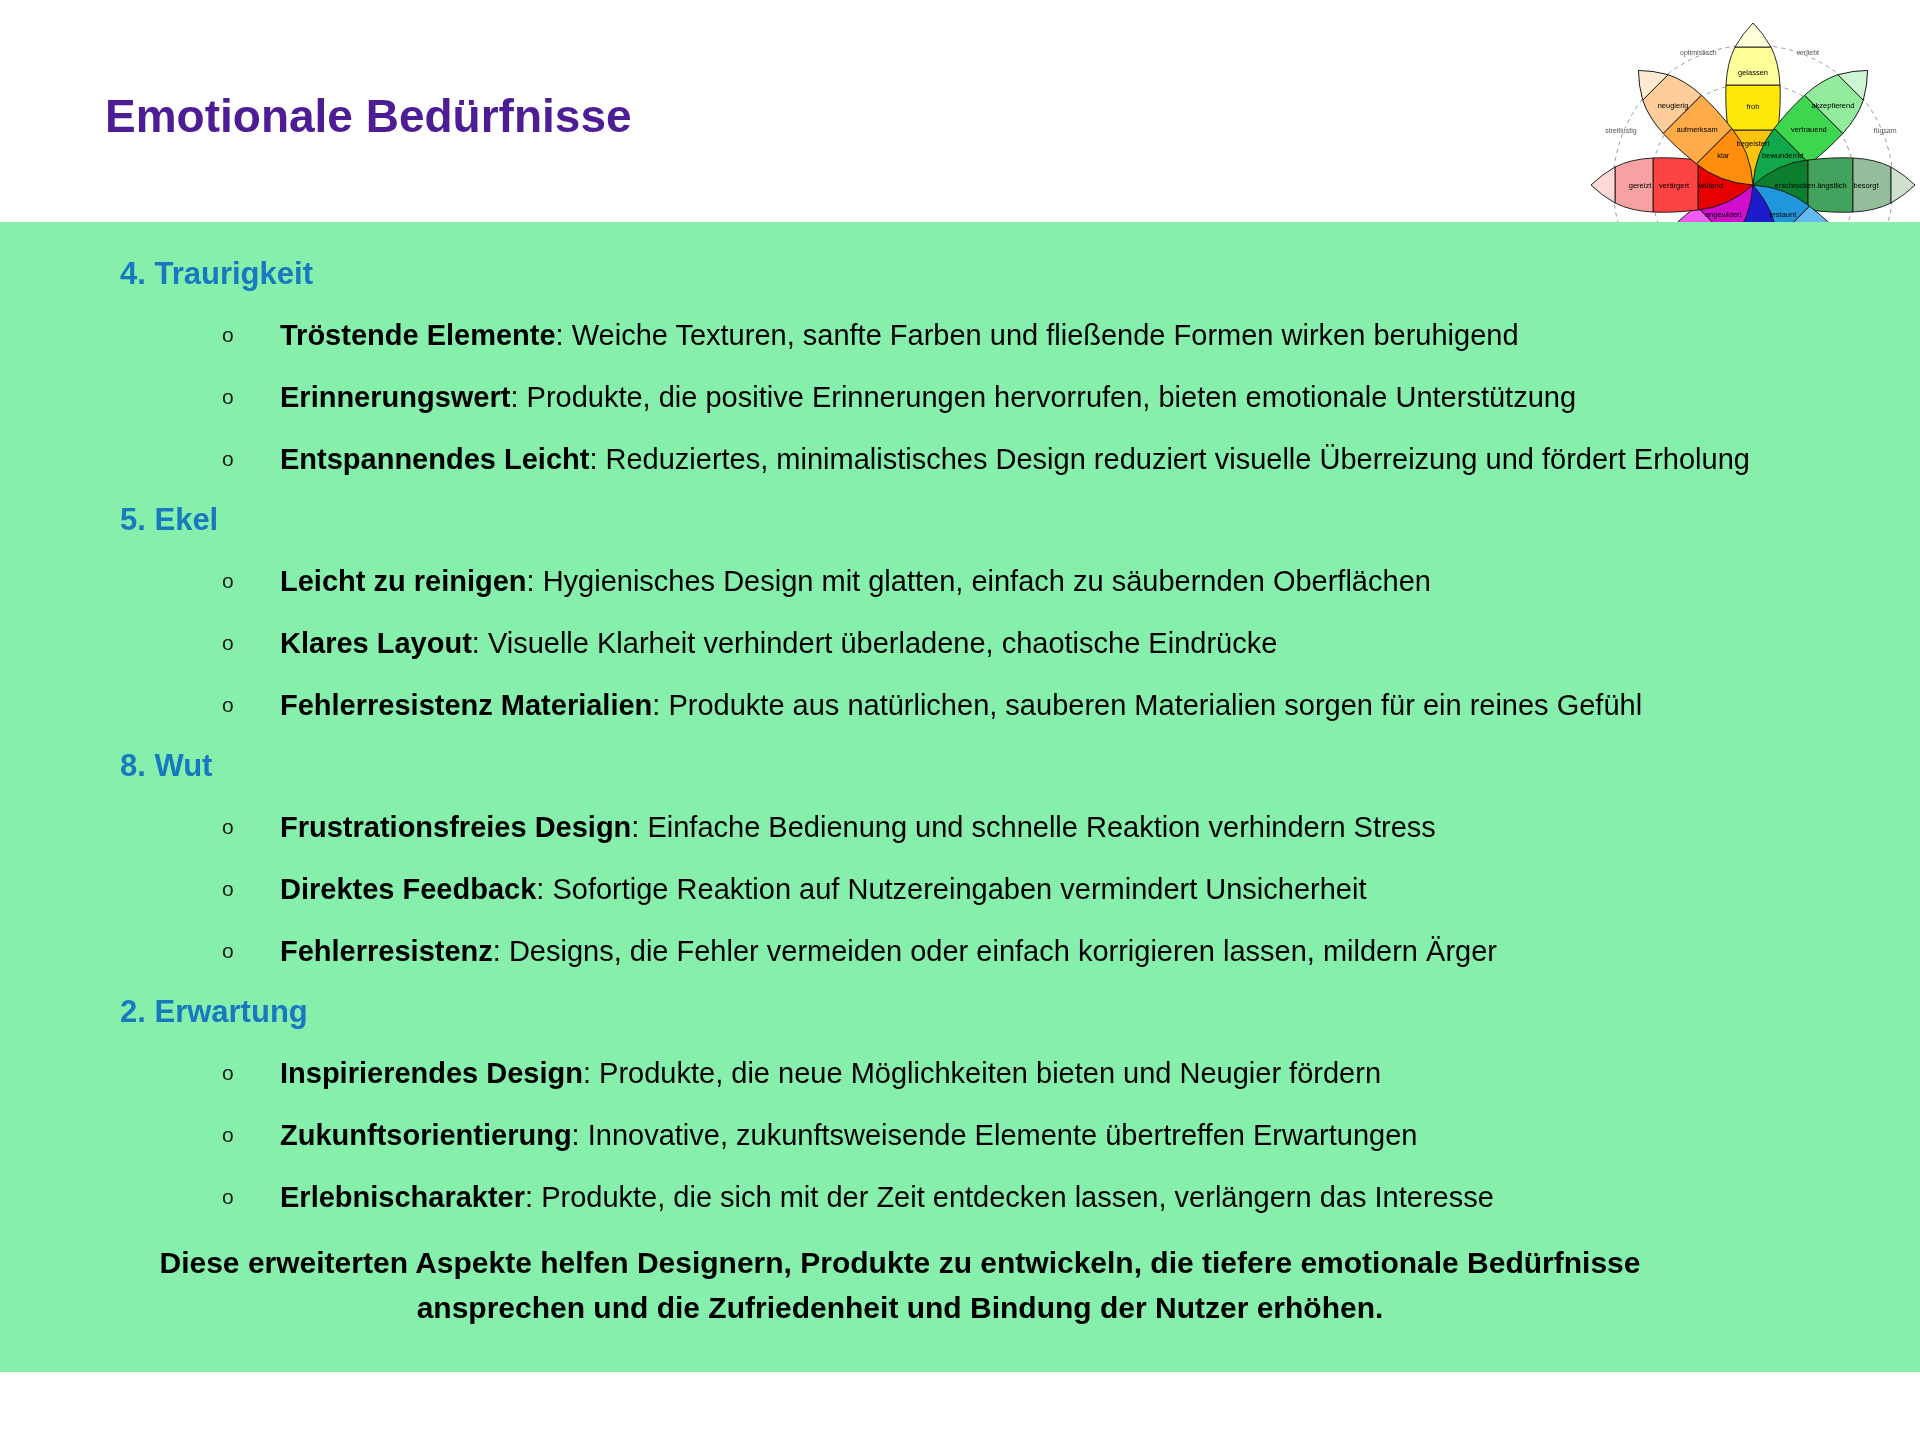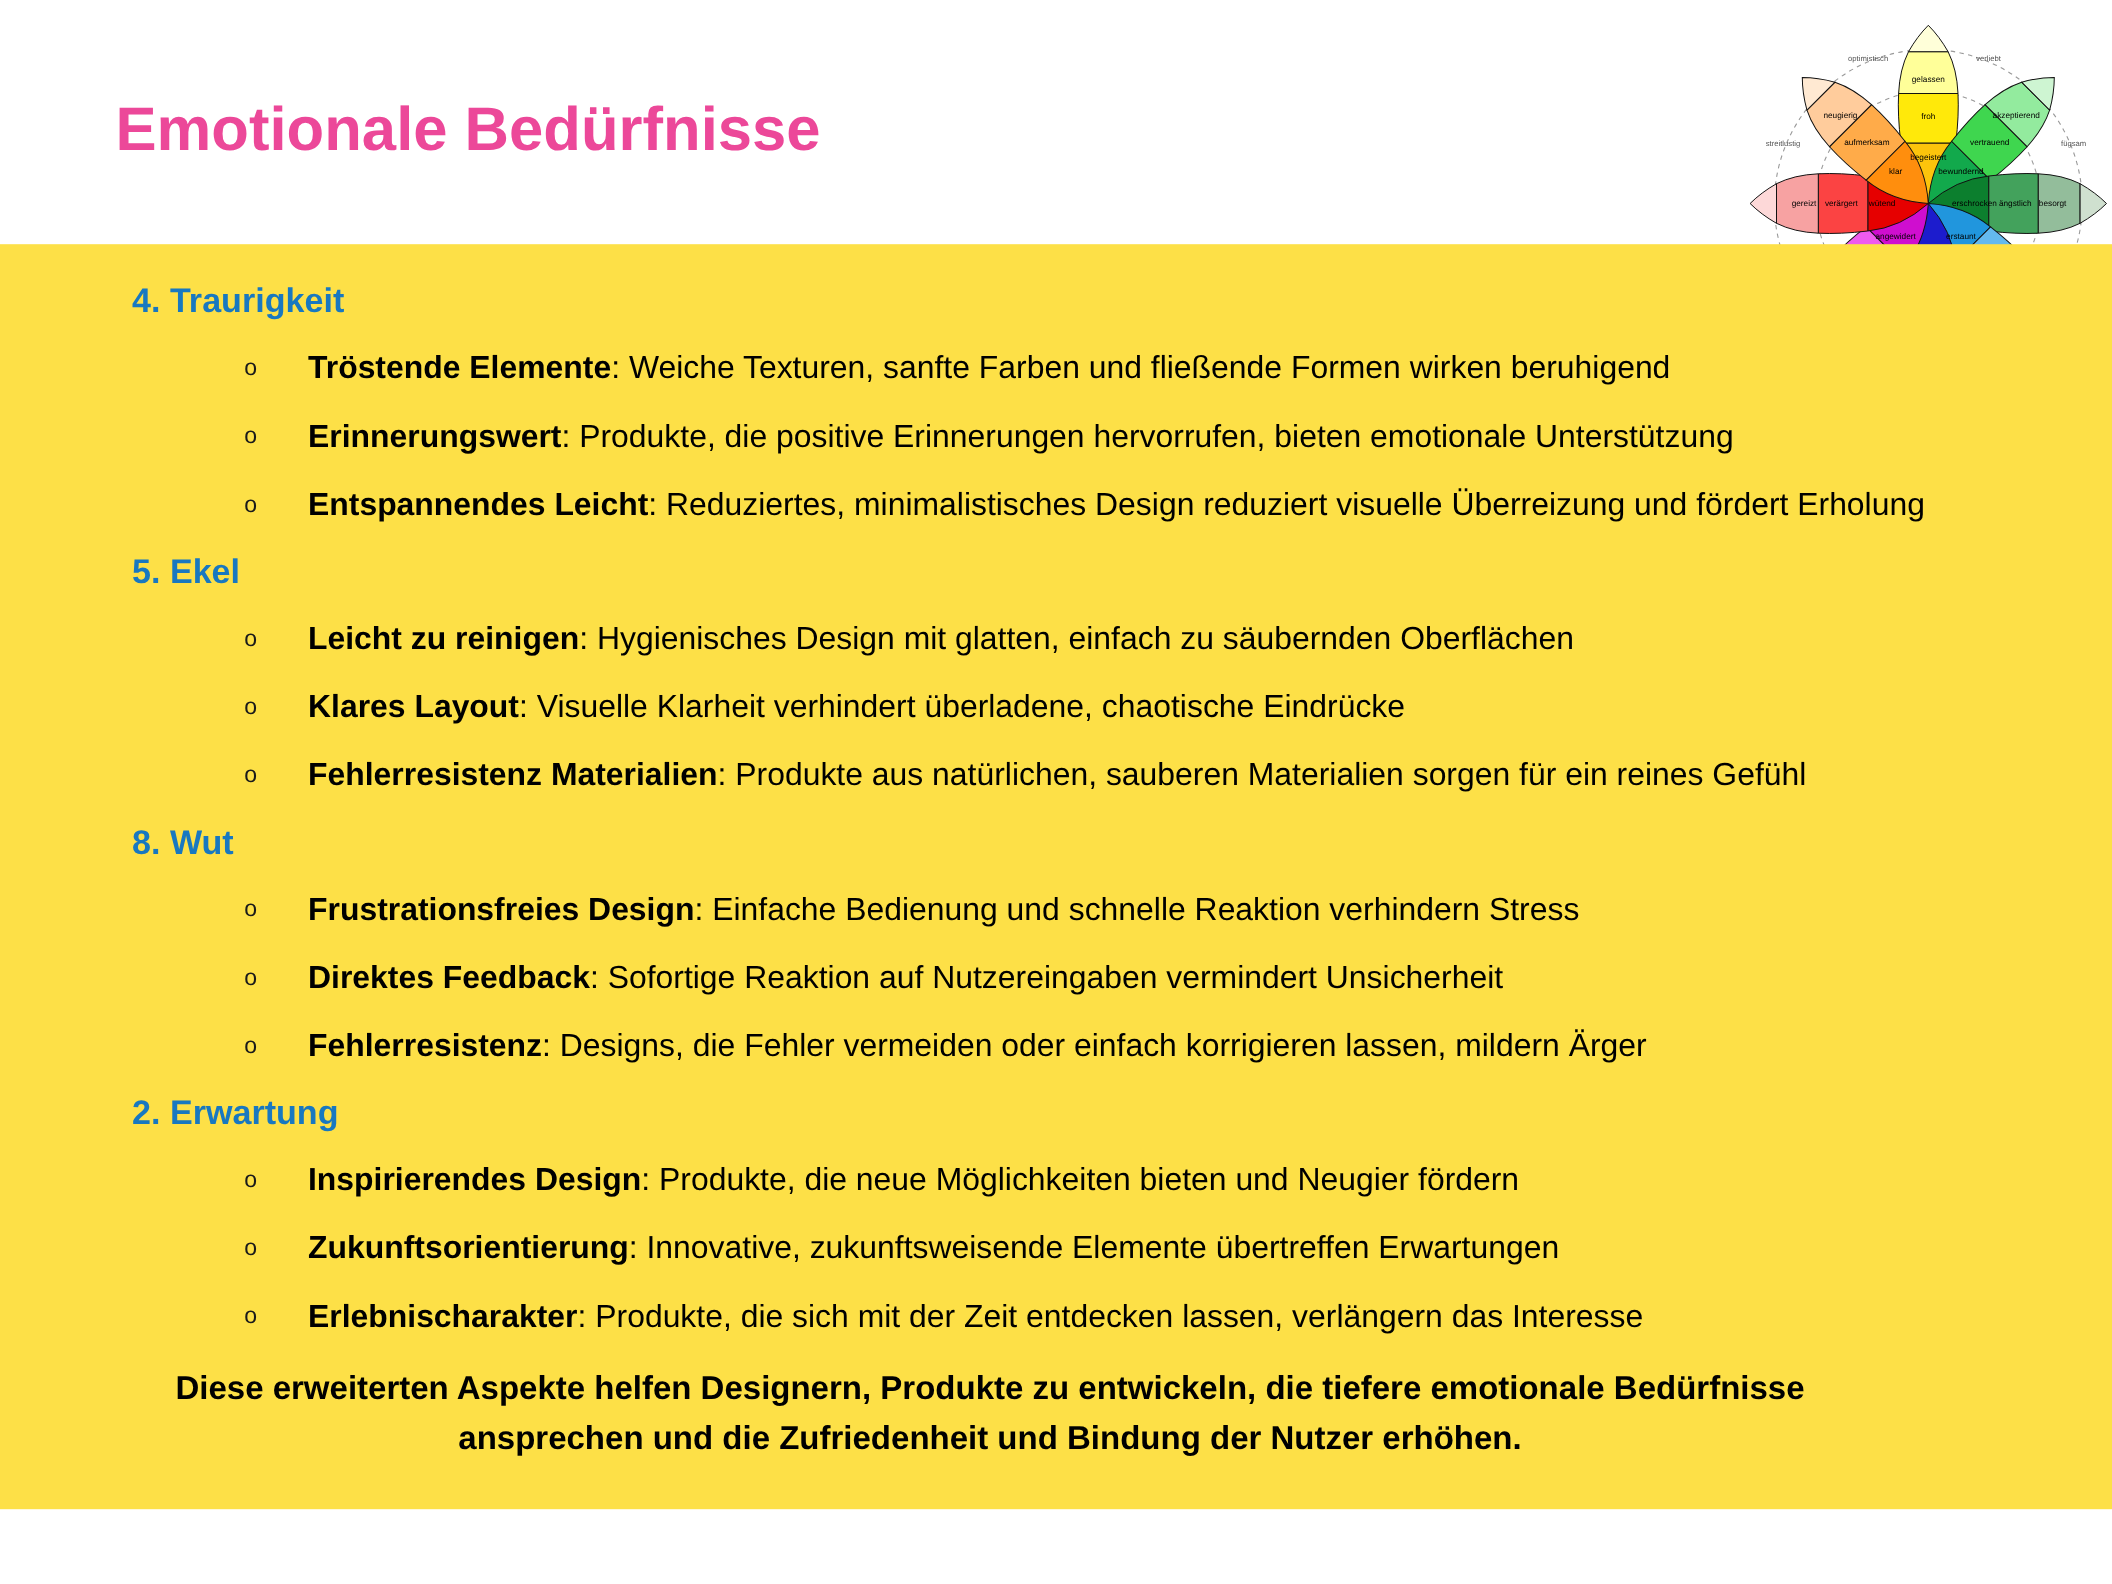--- a/index.html
+++ b/index.html
@@ -1,18 +1,18 @@
 <!DOCTYPE html>
 <html><head>
 <meta charset="utf-8">
 <style>
   html,body{margin:0;padding:0;background:#fff;}
   .slide{position:relative;width:1920px;height:1440px;background:#ffffff;overflow:hidden;
          font-family:"Liberation Sans",sans-serif;color:#000;}
-  .title-block{position:absolute;left:105px;top:85px;font-size:56px;line-height:63px;color:#ec4899;}
+  .title-block{position:absolute;left:105px;top:85px;font-size:46px;line-height:63px;color:#4c1d95;}
   .title-l1{font-weight:bold;}
   .title-l2{font-weight:normal;}
   .panel{position:absolute;left:0;top:222px;width:1920px;height:1150px;background:#e9f1fa;
          box-sizing:border-box;padding:34px 40px 0 120px;}
   .section{margin:0;}
   .section + .section{margin-top:8px;}
   .sec-heading{font-size:31px;line-height:36px;font-weight:bold;color:#1878c0;margin:0 0 24px 0;}
   ul.bullets{list-style:none;margin:0;padding:0;}
   ul.bullets li{position:relative;padding-left:160px;font-size:29px;line-height:38px;
                 margin-bottom:24px;max-width:1480px;}
@@ -111,21 +111,21 @@
         <text x="132.114773149114" y="-54.72373082820784" dy="2.5" text-anchor="middle" font-size="7" fill="#555">fügsam</text>
         <text x="132.114773149114" y="54.72373082820784" dy="2.5" text-anchor="middle" font-size="7" fill="#555">ehrfürchtig</text>
         <text x="54.72373082820785" y="132.114773149114" dy="2.5" text-anchor="middle" font-size="7" fill="#555">enttäuscht</text>
         <text x="-54.72373082820783" y="132.114773149114" dy="2.5" text-anchor="middle" font-size="7" fill="#555">bereuend</text>
         <text x="-132.114773149114" y="54.723730828207856" dy="2.5" text-anchor="middle" font-size="7" fill="#555">hassend</text>
         <text x="-132.11477314911403" y="-54.723730828207756" dy="2.5" text-anchor="middle" font-size="7" fill="#555">streitlustig</text>
         <text x="-54.7237308282078" y="-132.11477314911403" dy="2.5" text-anchor="middle" font-size="7" fill="#555">optimistisch</text>
       </svg>
   </div>
 
-  <div class="panel" style="background: #fde047;">
+  <div class="panel" style="background: #86efac;">
 
     <div class="section">
       <h2 class="sec-heading" style="color: rgb(24, 120, 192);">4. Traurigkeit</h2>
       <ul class="bullets">
         <li>
           <span class="marker">o</span><span class="lead">Tröstende Elemente</span><span>: Weiche Texturen, sanfte Farben und fließende Formen wirken beruhigend</span>
         </li>
         <li>
           <span class="marker">o</span><span class="lead">Erinnerungswert</span><span>: Produkte, die positive Erinnerungen hervorrufen, bieten emotionale Unterstützung</span>
         </li>

